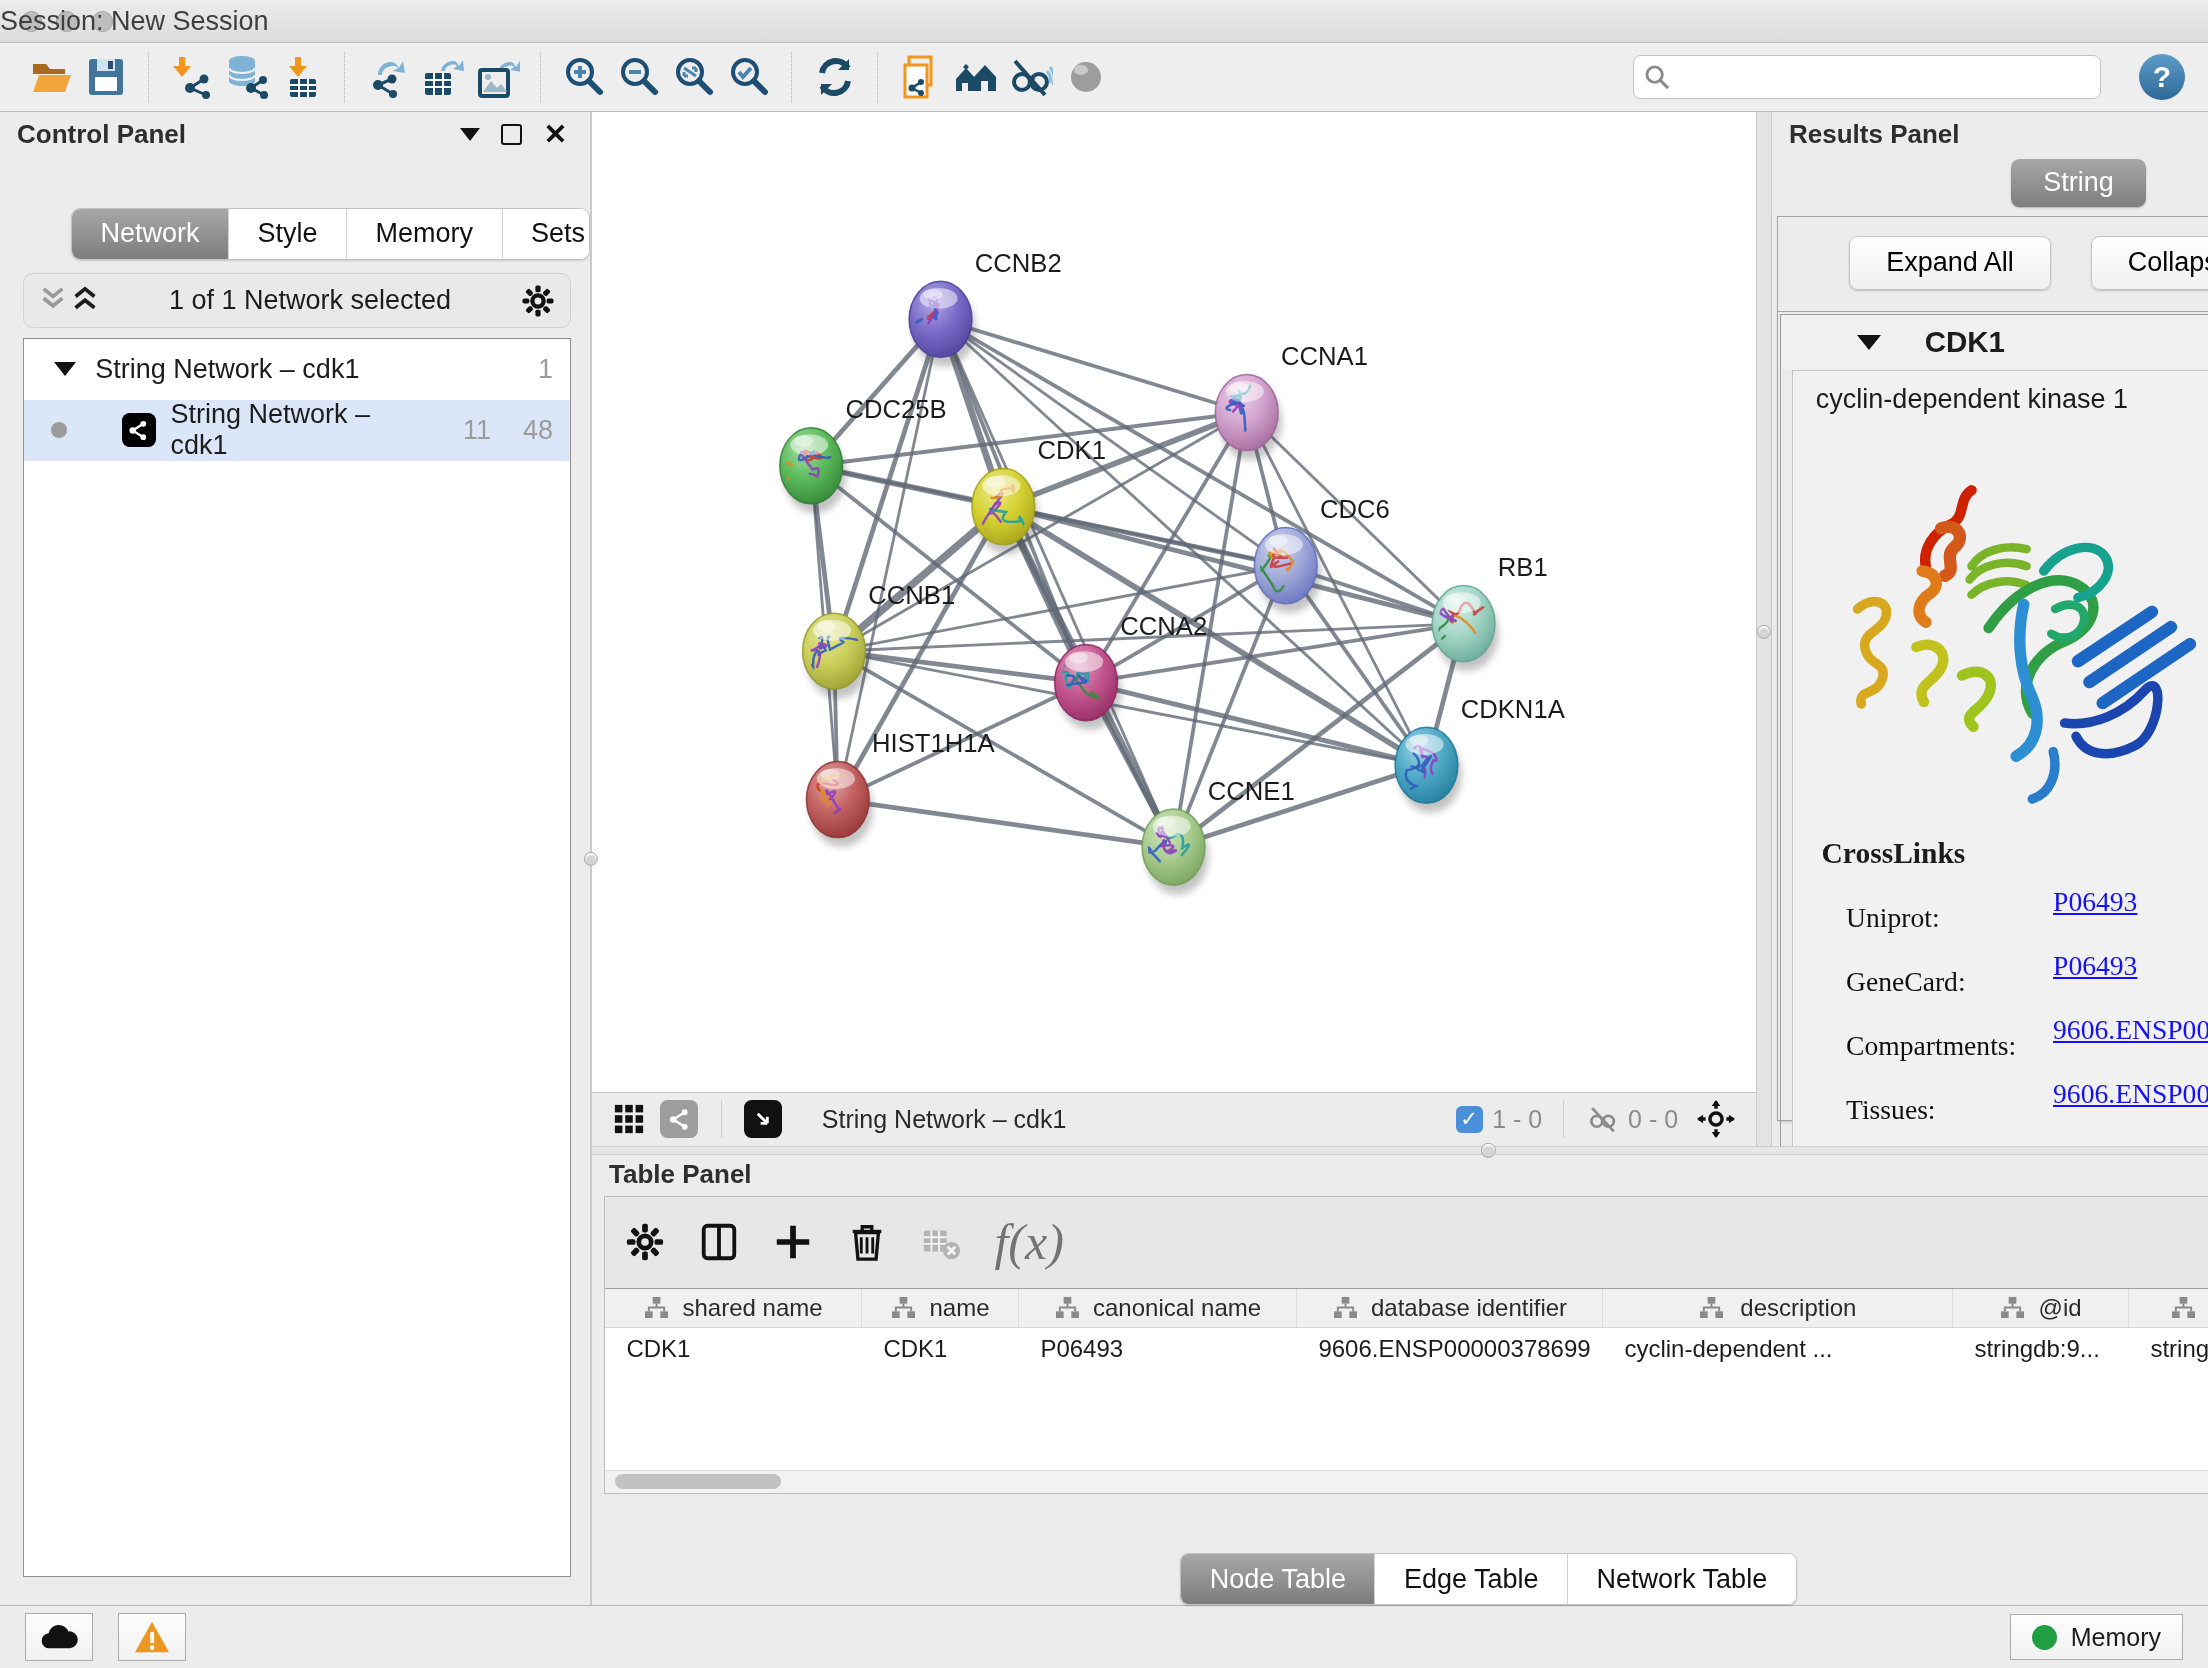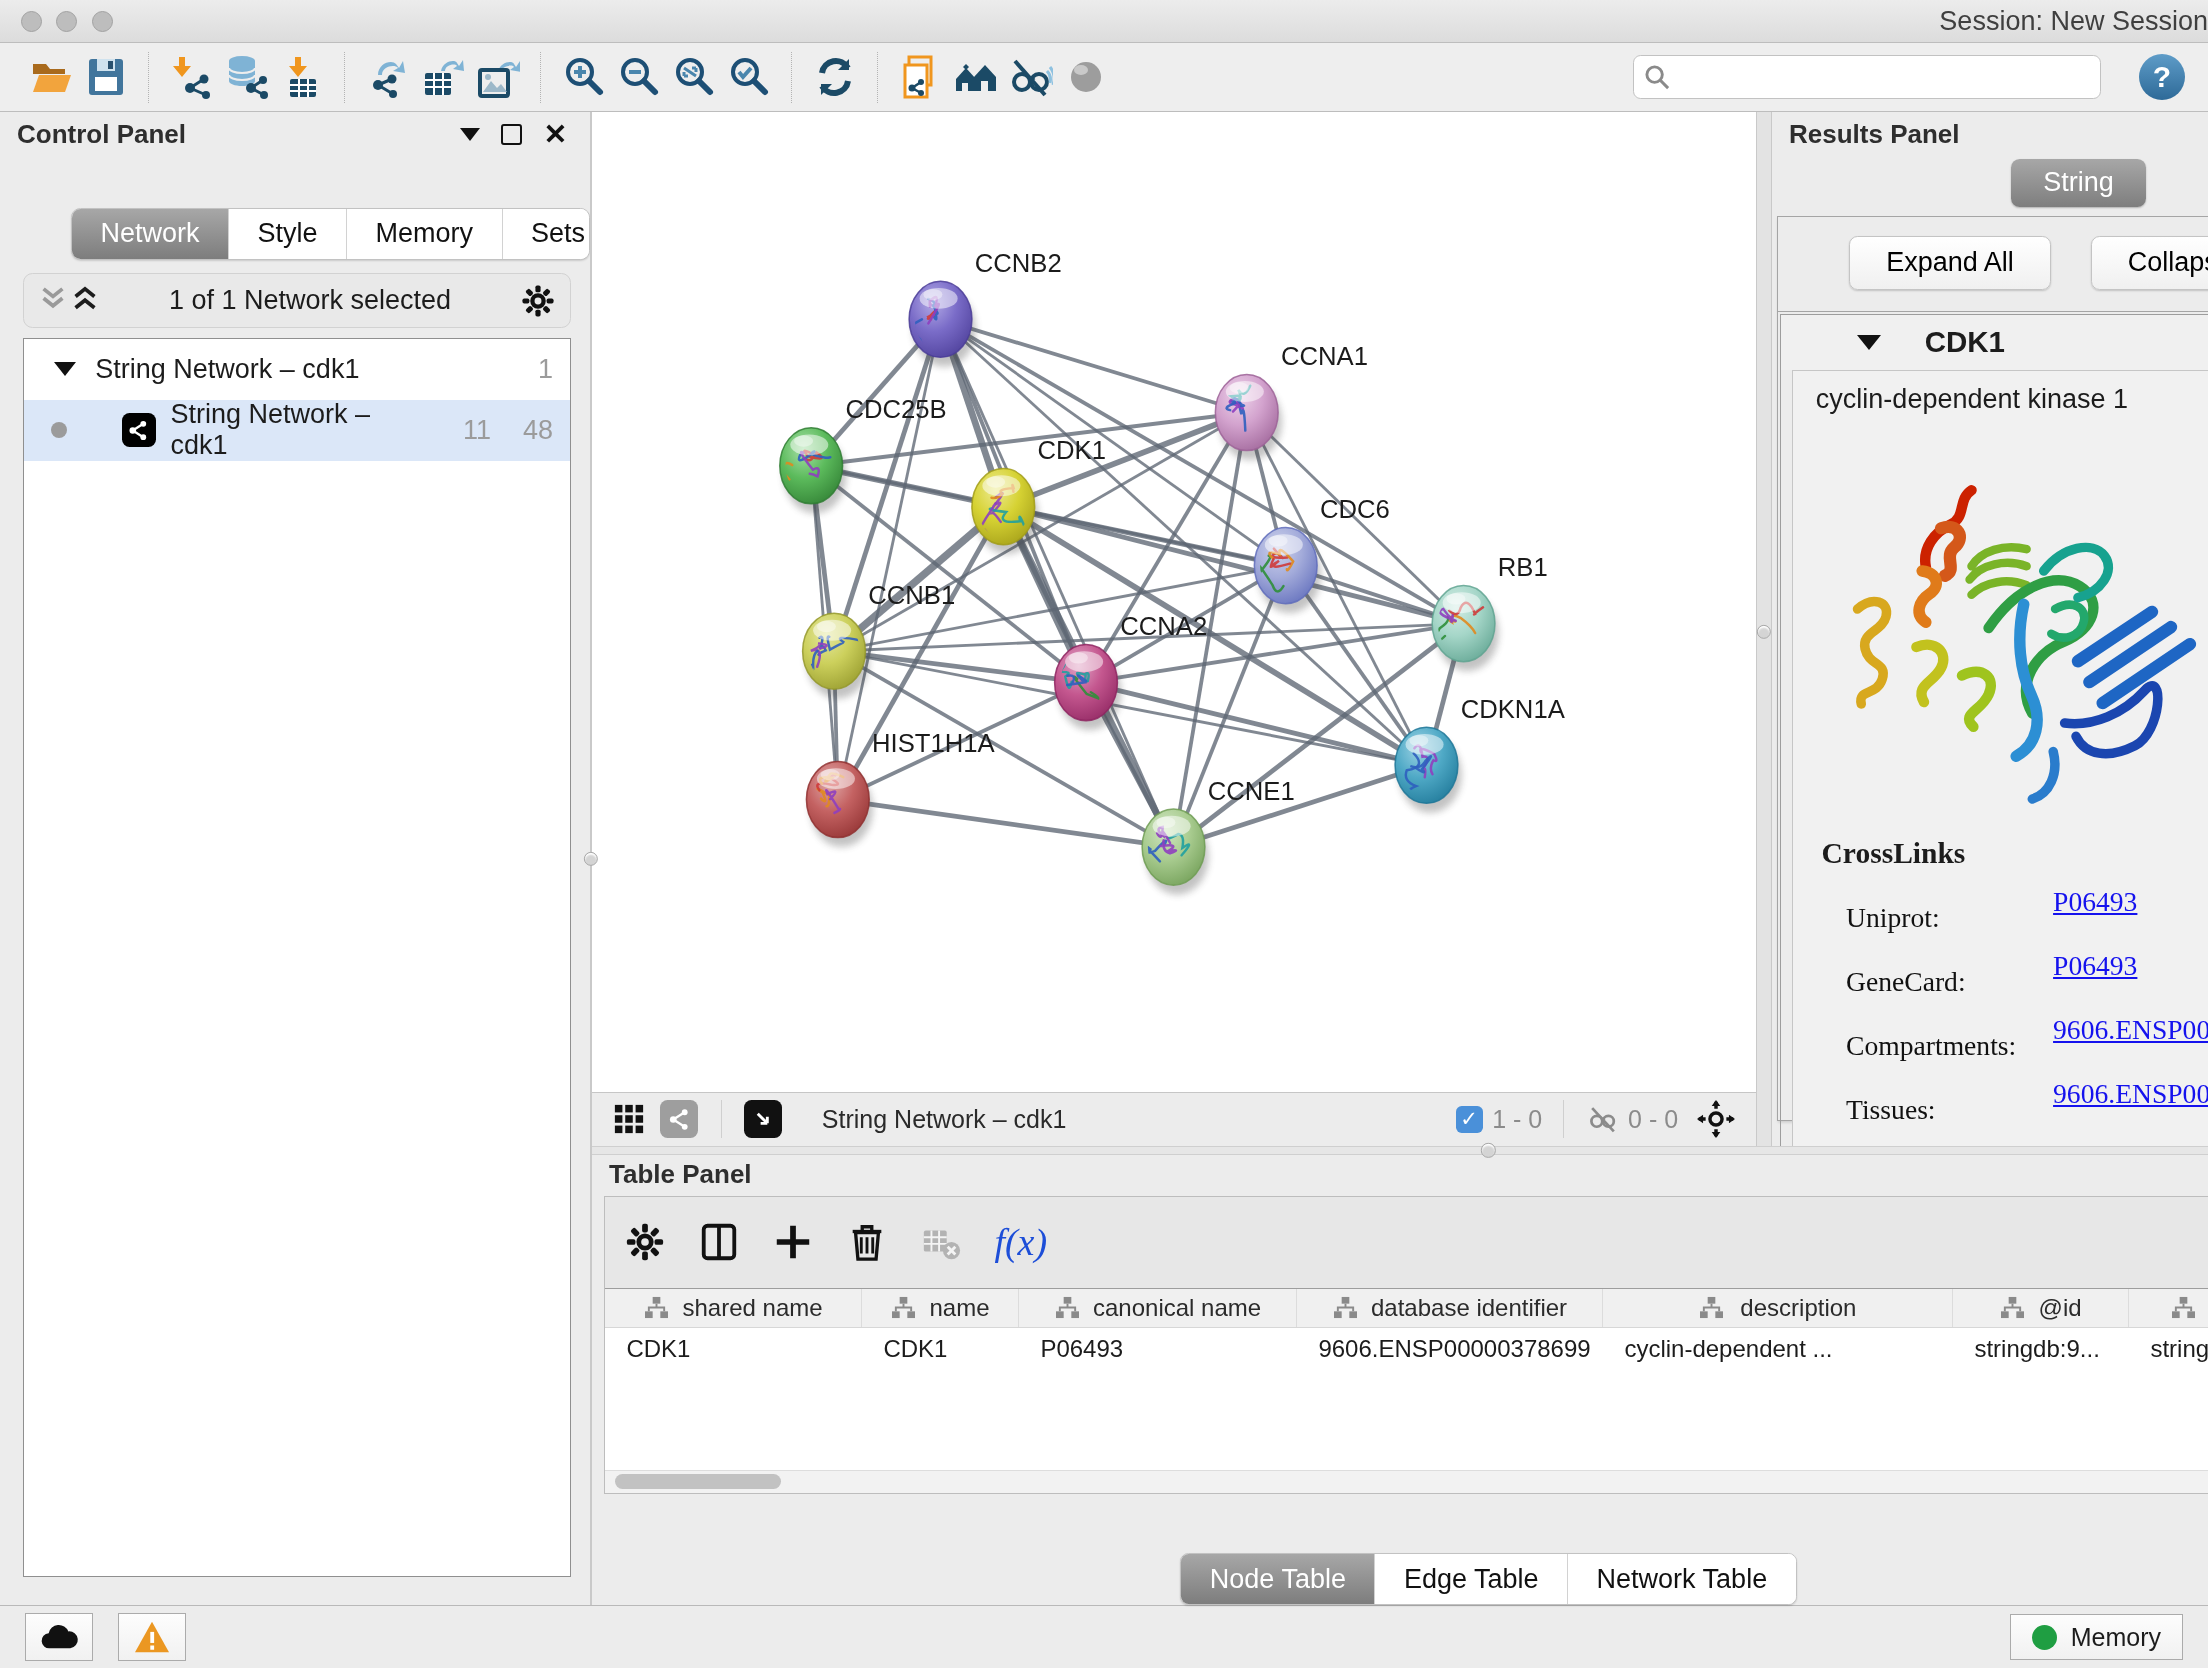--- a/index.html
+++ b/index.html
@@ -4,21 +4,21 @@
 <style>
   * { margin:0; padding:0; box-sizing:border-box; }
   html,body { width:2208px; height:1668px; overflow:hidden;
     font-family:"Liberation Sans", sans-serif; background:#ececec; color:#1c1c1c; }
 
   
   .titlebar { height:43px; background:linear-gradient(#ececec,#dcdcdc);
     border-bottom:1px solid #bdbdbd; display:flex; align-items:center; position:relative; }
   .traffic { display:flex; gap:14.3px; margin-left:21px; }
   .traffic span { width:21px; height:21px; border-radius:50%; background:#bdbdbd; border:1px solid #a2a2a2; display:block; }
-  .win-title { position:absolute; left:0; right:0; text-align:right; font-size:27px; color:#3f3f3f; }
+  .win-title { position:absolute; left:0; right:0; text-align:left; font-size:27px; color:#3f3f3f; }
 
   
   .toolbar { height:69px; background:#eeeeee; border-bottom:1.9px solid #bdbdbd;
     display:flex; align-items:center; padding:0 23px; }
   .tbtn { width:55px; height:55px; display:flex; align-items:center; justify-content:center; }
   .tbtn svg { width:44px; height:44px; }
   .tsep { height:51px; border-left:1.9px dotted #b3b3b3; margin:0 15px; }
   .spacer { flex:1; }
   .searchwrap { position:relative; margin-right:38px; }
   .searchwrap input { width:468px; height:44px; border:1.9px solid #c2c2c2; border-radius:7.6px;
@@ -104,21 +104,21 @@
   .cl-row { display:flex; font-size:27.6px; margin-top:16px; }
   .cl-label { width:241px; padding-left:34px; color:#111;margin-top:16px; }
   .cl-value { color:#1512ee; text-decoration:underline; }
 
   
   .table-panel { height:450px; background:#ececec; display:flex; flex-direction:column; }
   .tp-box { margin:1.9px 7.6px 0 12.4px; border:1px solid #bdbdbd; background:#fff; height:344px;
     display:flex; flex-direction:column; overflow:hidden; }
   .tp-toolbar { height:91px; background:#e7e7e7; display:flex; align-items:center; padding:0 19px; gap:32px; }
   .tp-toolbar svg { width:42px; height:42px; }
-  .fx { font-family:"Liberation Serif", serif; font-style:italic; font-size:38px; color:#1d4ed8; }
+  .fx { font-family:"Liberation Serif", serif; font-style:italic; font-size:50px; color:#737373; }
   .tbl-header { display:flex; background:#f0f0f0; border-top:1.9px solid #9d9d9d; border-bottom:1.9px solid #d7d7d7; height:40px; flex:none; }
   .th { display:flex; align-items:center; justify-content:center; gap:13.3px; font-size:24px; color:#2b2b2b;
     border-right:1.9px solid #dcdcdc; flex:none; }
   .th svg { width:25px; height:23px; flex:none; }
   .tbl-row { display:flex; height:40px; background:#fff; flex:none; }
   .td { font-size:24px; padding:6.7px 0 0 21px; flex:none; white-space:nowrap; overflow:hidden; }
   .tbl-fill { flex:1; background:#fff; }
   .hscroll { height:23px; background:#f2f2f2; border-top:1px solid #ddd; position:relative; flex:none; }
   .hthumb { position:absolute; left:9.5px; top:2.9px; width:166px; height:15px; background:#c2c2c2; border-radius:7.6px; }
   .bottom-tabs { display:flex; justify-content:center; margin-top:12.4px; }

